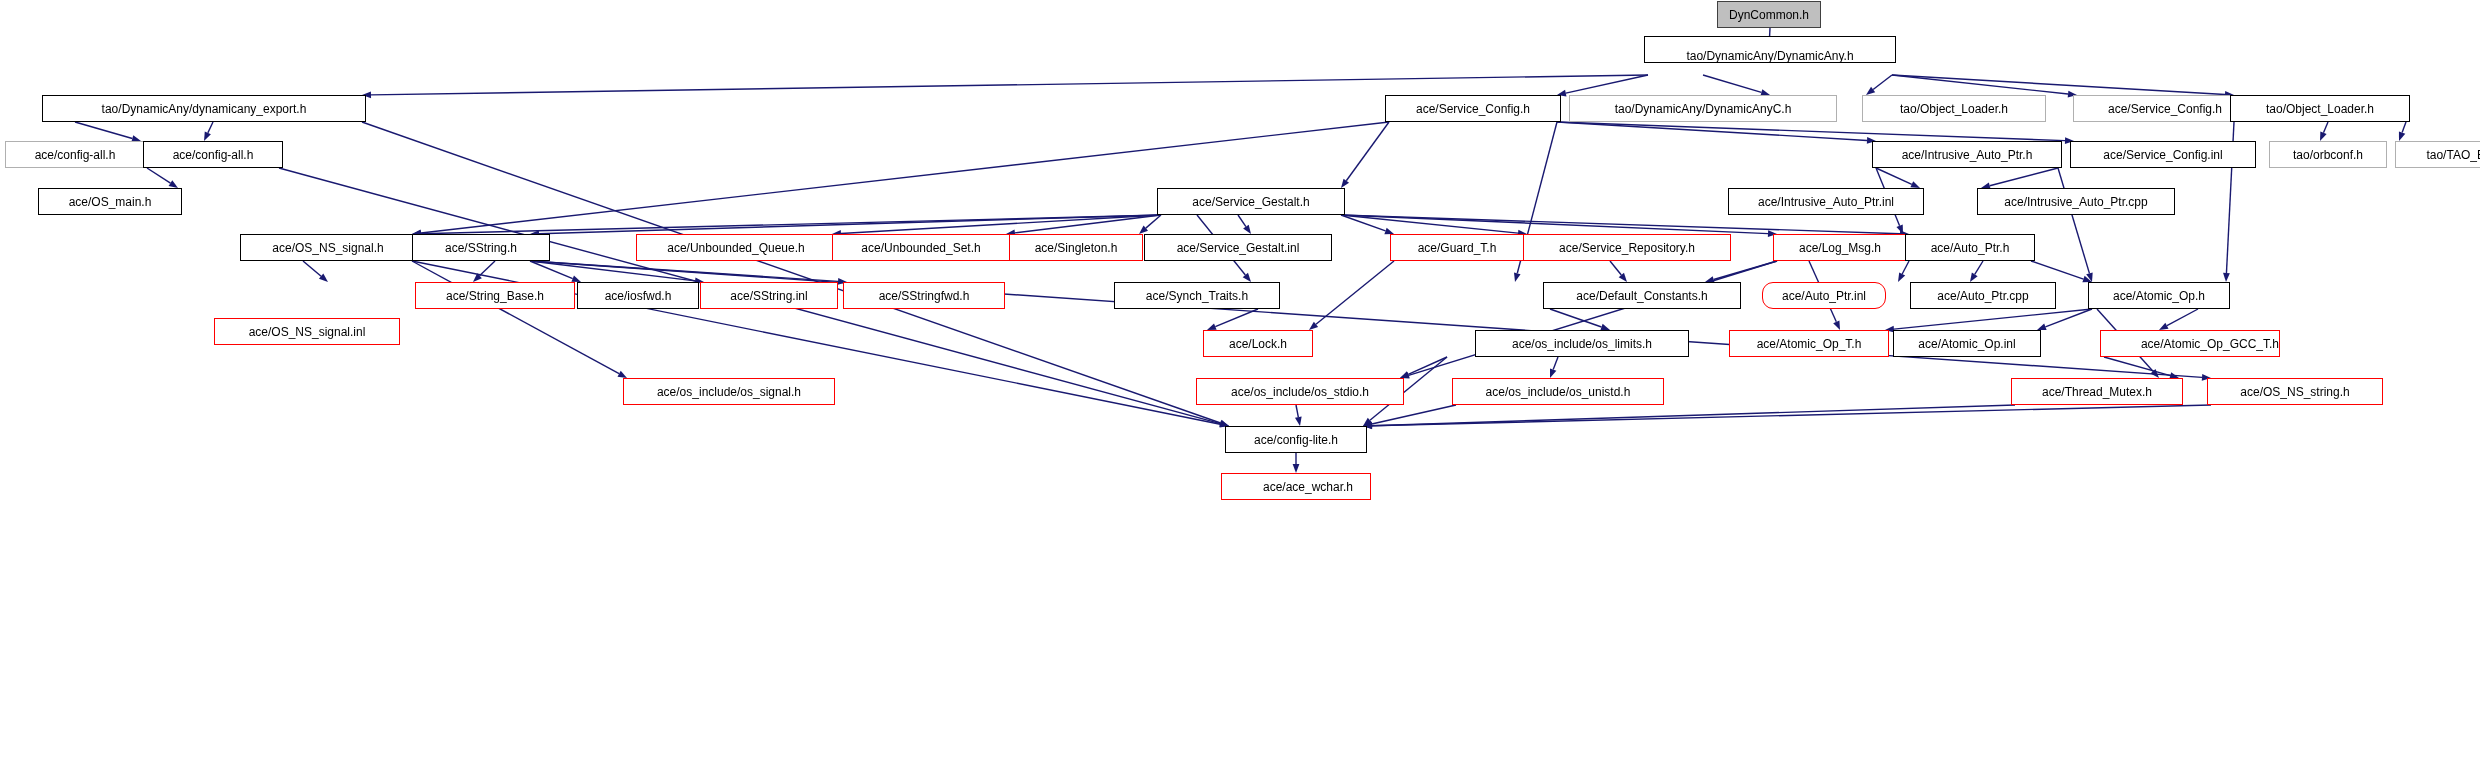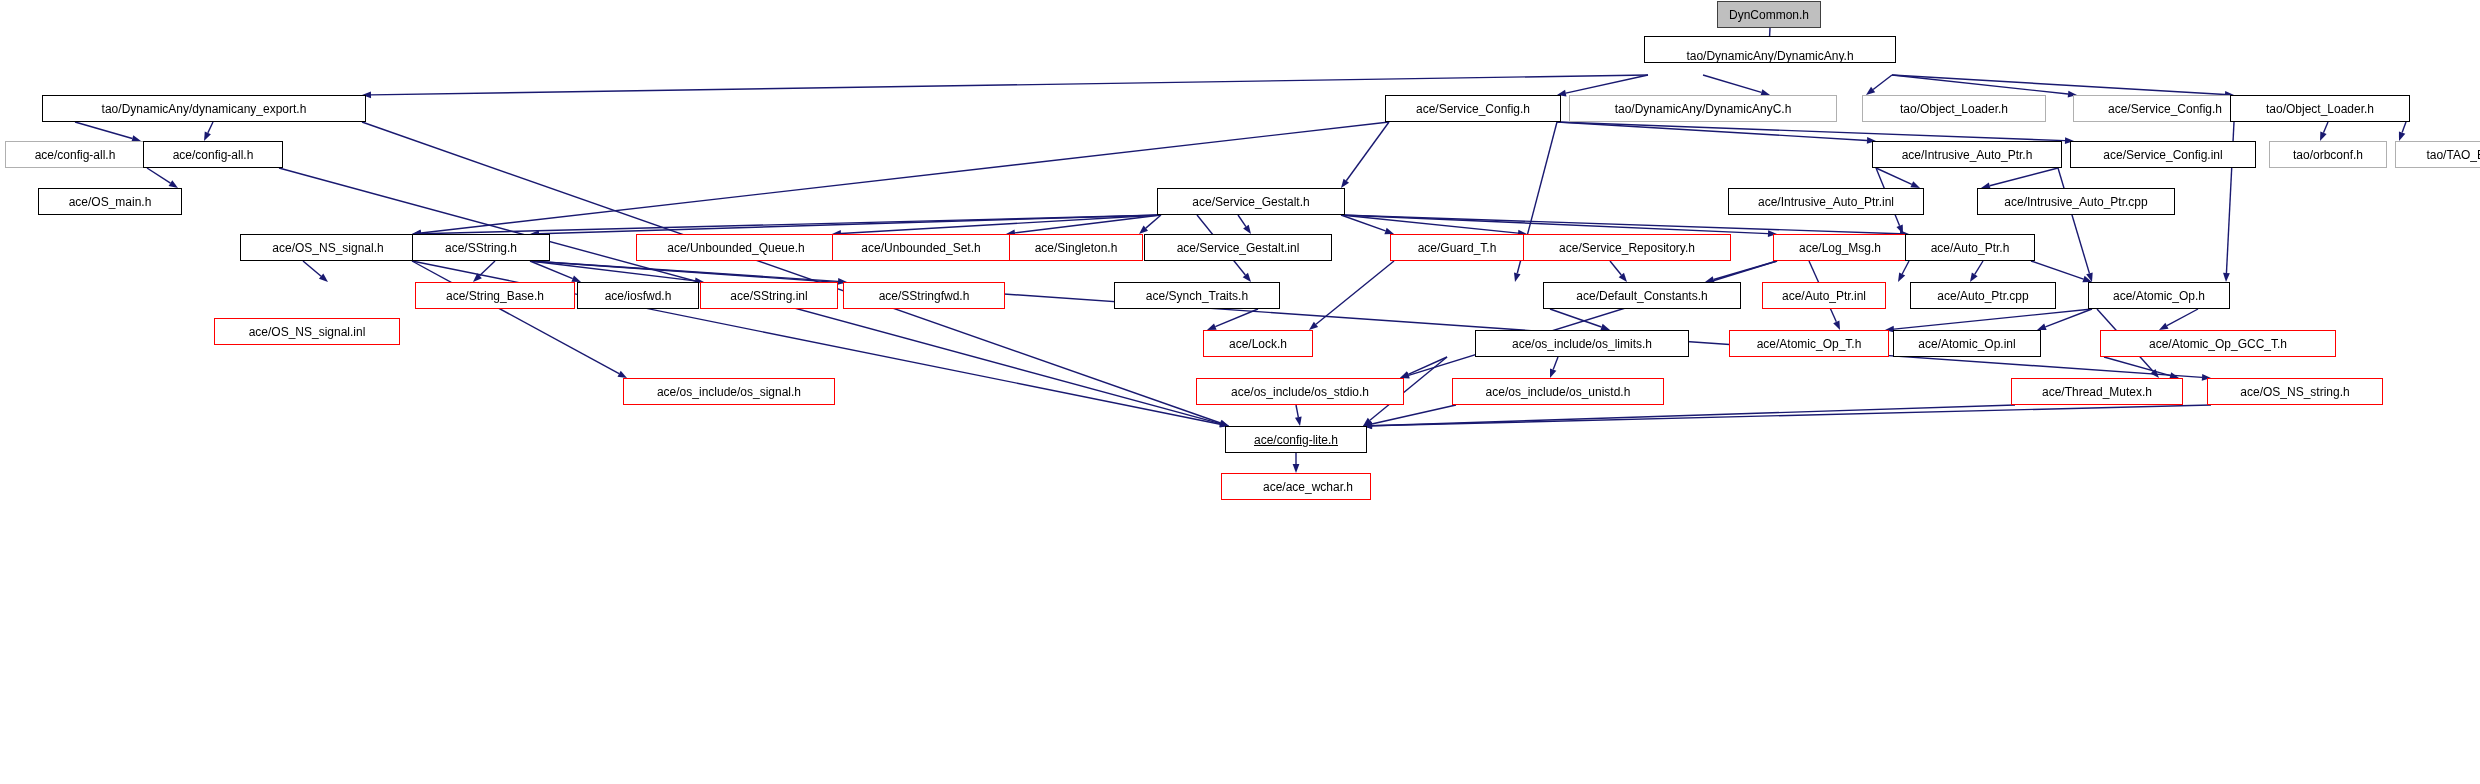--- a/index.html
+++ b/index.html
@@ -257,56 +257,56 @@
       </div>
       <div class="node red" style="left: 843px; top: 282px; width: 162px;">
         <span>ace/SStringfwd.h</span>
       </div>
       <div class="node" style="left: 1114px; top: 282px; width: 166px;">
         <span>ace/Synch_Traits.h</span>
       </div>
       <div class="node" style="left: 1511px; top: 282px; width: 198px; margin-left: 32px;">
         <span>ace/Default_Constants.h</span>
       </div>
-      <div class="node red" style="left: 1762px; top: 282px; width: 124px;">
+      <div class="node red" style="left: 1762px; top: 282px; width: 124px; border-radius: 11px;">
         <span>ace/Auto_Ptr.inl</span>
       </div>
       <div class="node" style="left: 1910px; top: 282px; width: 146px;">
         <span>ace/Auto_Ptr.cpp</span>
       </div>
       <div class="node red" style="left: 1203px; top: 330px; width: 110px;">
         <span>ace/Lock.h</span>
       </div>
       <div class="node" style="left: 1443px; top: 330px; width: 214px; margin-left: 32px;">
         <span>ace/os_include/os_limits.h</span>
       </div>
       <div class="node red" style="left: 1729px; top: 330px; width: 160px;">
         <span>ace/Atomic_Op_T.h</span>
       </div>
       <div class="node" style="left: 1893px; top: 330px; width: 148px;">
         <span>ace/Atomic_Op.inl</span>
       </div>
-      <div class="node red" style="left: 2100px; top: 330px; width: 236px;">
+      <div class="node red" style="left: 2100px; top: 330px; width: 180px; justify-content: flex-end;">
         <span>ace/Atomic_Op_GCC_T.h</span>
       </div>
       <div class="node red" style="left: 623px; top: 378px; width: 212px;">
         <span>ace/os_include/os_signal.h</span>
       </div>
       <div class="node red" style="left: 1196px; top: 378px; width: 208px;">
         <span>ace/os_include/os_stdio.h</span>
       </div>
       <div class="node red" style="left: 1452px; top: 378px; width: 212px;">
         <span>ace/os_include/os_unistd.h</span>
       </div>
       <div class="node red" style="left: 2011px; top: 378px; width: 172px;">
         <span>ace/Thread_Mutex.h</span>
       </div>
       <div class="node red" style="left: 2207px; top: 378px; width: 176px; text-align: right;">
         <span>ace/OS_NS_string.h</span>
       </div>
-      <div class="node" style="left: 1225px; top: 426px; width: 142px; text-decoration: underline;">
+      <div class="node" style="left: 1225px; top: 426px; width: 142px;">
         <span>ace/config-lite.h</span>
       </div>
       <div class="node red" style="left: 1221px; top: 473px; width: 150px; padding-left: 24px;">
         <span>ace/ace_wchar.h</span>
       </div>
     </div>
 </div>
 
 </body></html>

